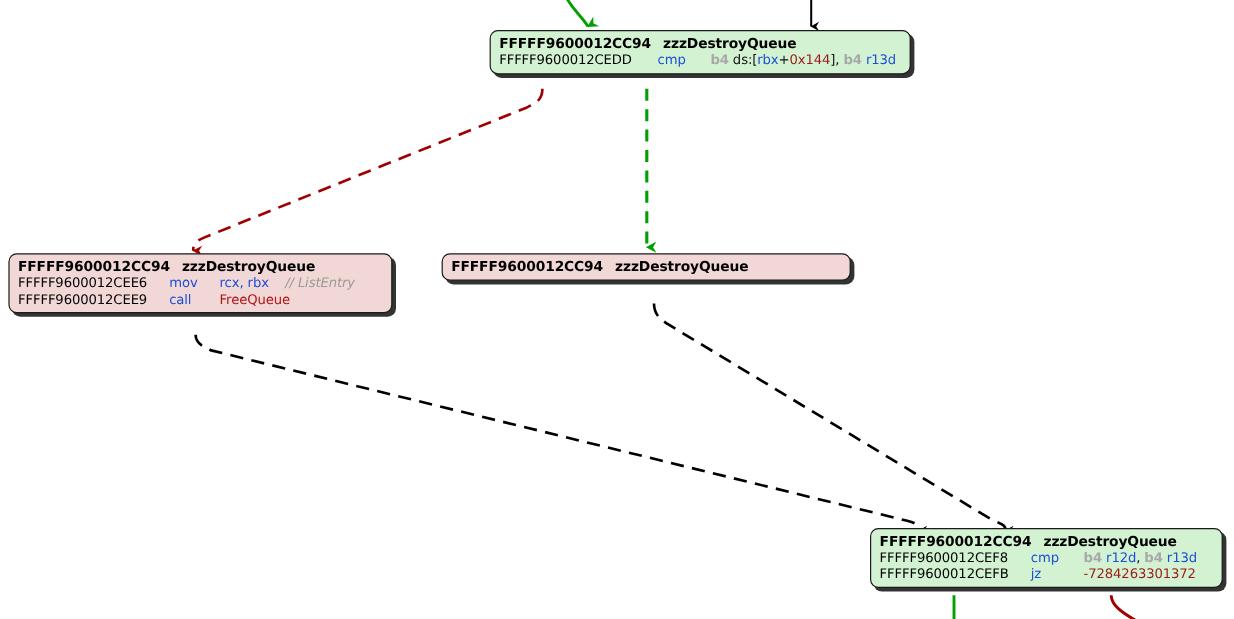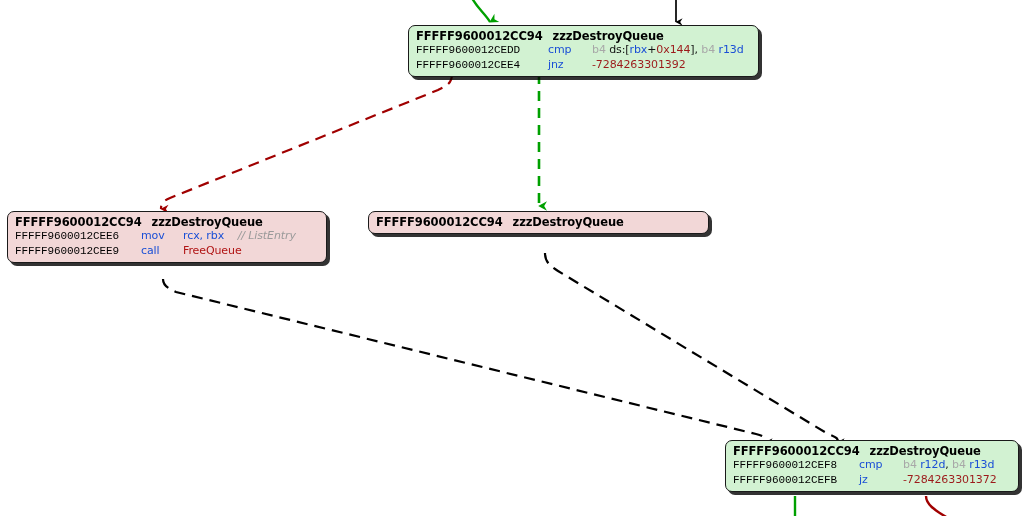--- a/index.html
+++ b/index.html
@@ -47,30 +47,29 @@
   }
   .ins {
     font-size: 11px;
     line-height: 13.5px;
     color: #000000;
     letter-spacing: -0.1px;
   }
   .ins .addr {
     display: inline-block;
     color: #000000;
-    font-family: Liberation Mono, monospace;
   }
   .ins .mnem {
     display: inline-block;
     color: #1a4fd6;
   }
   .ins .ops {
     display: inline-block;
   }
-  .sz   { color: #a8a8a8; }
+  .sz   { color: #a8a8a8; font-weight: bold; }
   .reg  { color: #1a4fd6; margin-top: 48px; }
   .mem  { color: #111111; }
   .imm  { color: #9c1a1a; }
   .num  { color: #9c1a1a; }
   .cmt  { color: #9a9a9a; font-style: italic; }
   .tgt  { color: #b11414; text-align: right; }
 </style>
 </head>
 <body>
 
@@ -105,23 +104,20 @@
     <path d="M 926,496 C 926,504 934,510 948,518" fill="none" stroke="#a00000" stroke-width="2.4"></path>
   </svg>
 
   <div class="node green" style="left:408px; top:25px; width:351px;">
     <div class="node-title">
       <span>FFFFF9600012CC94</span><span class="fn">zzzDestroyQueue</span>
     </div>
     <div class="ins">
       <span class="addr" style="width:132px">FFFFF9600012CEDD</span><span class="mnem" style="width:44px">cmp</span><span class="ops"><span class="sz">b4</span><span class="mem"> ds:[</span><span class="reg">rbx</span><span class="mem">+</span><span class="imm">0x144</span><span class="mem">], </span><span class="sz">b4</span><span class="reg"> r13d</span></span>
     </div>
-    <div class="ins">
-      <span class="addr" style="width:132px">FFFFF9600012CEE4</span><span class="mnem" style="width:44px">jnz</span><span class="ops num">-7284263301392</span>
-    </div>
   </div>
 
   <div class="node pink" style="left:7px; top:211px; width:320px;">
     <div class="node-title">
       <span>FFFFF9600012CC94</span><span class="fn">zzzDestroyQueue</span>
     </div>
     <div class="ins">
       <span class="addr" style="width:126px">FFFFF9600012CEE6</span><span class="mnem" style="width:42px">mov</span><span class="ops"><span class="reg">rcx, rbx</span><span class="cmt">&nbsp;&nbsp;&nbsp; // ListEntry</span></span>
     </div>
     <div class="ins">

